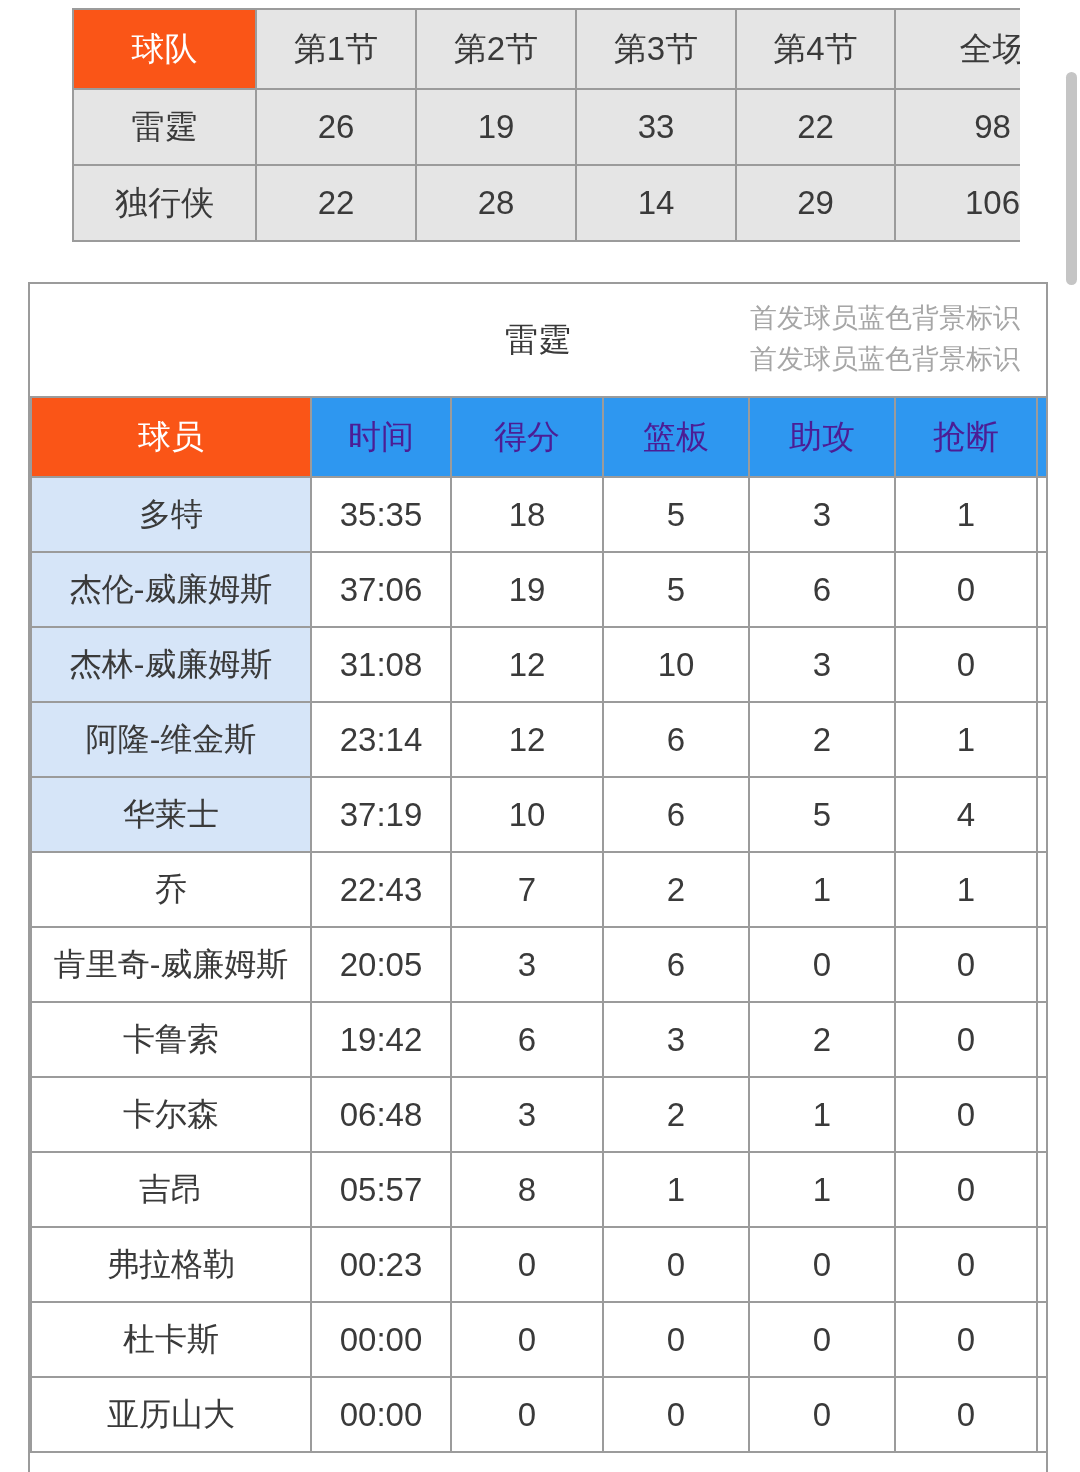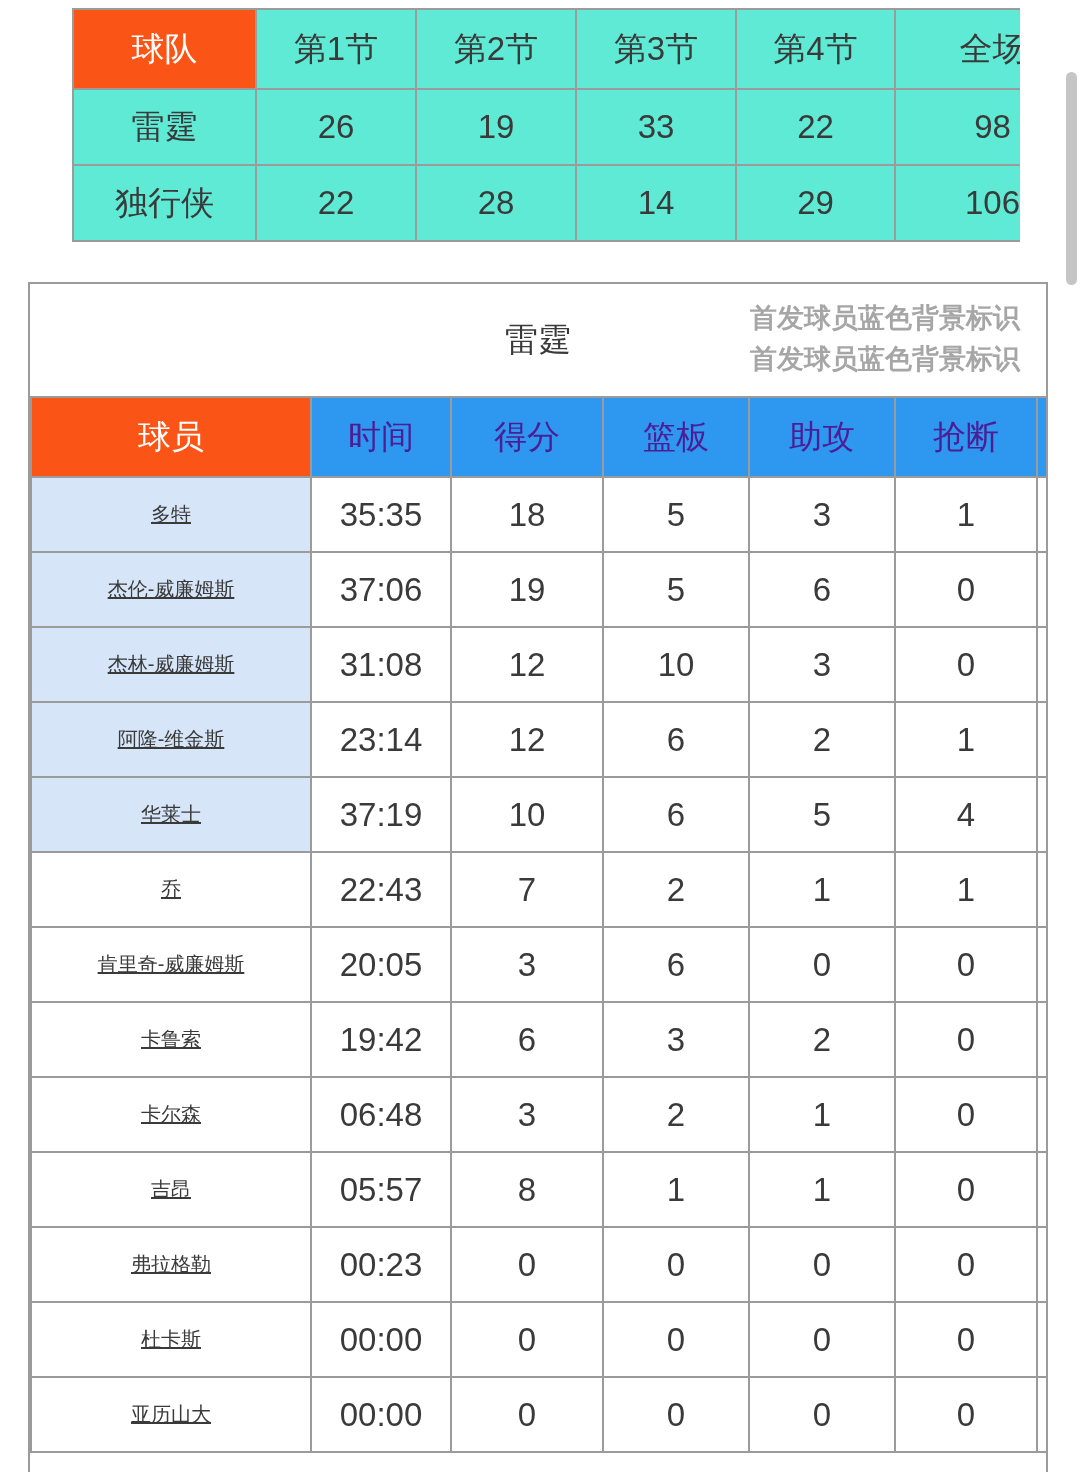--- a/index.html
+++ b/index.html
@@ -25,21 +25,21 @@
 
   
   #score-wrap {
     position: absolute;
     left: 28px; top: 8px;
     width: 992px;
     overflow: hidden;
     padding-left: 44px;
   }
   #score-wrap table { width: 1215px; }
-  #score-wrap td { background: #5eead4; height: 76px; }
+  #score-wrap td { background: #e5e5e5; height: 76px; }
   #score-wrap tr.hdr td { height: 80px; }
   td.orange { background: #fa5517 !important; color: #ffffff; }
 
   
   #card {
     position: absolute;
     left: 28px; top: 282px;
     width: 1020px; height: 1192px;
     border: 2px solid #9b9b9b;
     background: #ffffff;
@@ -47,28 +47,28 @@
   }
   #card-head { position: relative; height: 112px; }
   #team-title {
     position: absolute; left: 0; right: 0; top: 0; height: 112px;
     display: flex; align-items: center; justify-content: center;
     font-size: 33px; color: #3a3a3a;
   }
   #legend {
     position: absolute; right: 26px; top: 14px;
     font-size: 27px; line-height: 41px;
-    color: #a6a6a6; text-align: left; font-weight: bold;
+    color: #a6a6a6; text-align: left;
   }
   #player-table { width: 1100px; }
   #player-table td { background: #ffffff; height: 75px; }
   #player-table tr.hdr td { height: 80px; margin-top: 42px; }
   td.blue { background: #2e97f0 !important; color: #4c1d95; }
   td.starter { background: #d6e5f8 !important; }
-  #player-table td.name { font-size: 20px; text-decoration: underline; }
+  #player-table td.name { font-size: 32px; }
 
   
   #vthumb {
     position: absolute;
     left: 1066px; top: 72px;
     width: 11px; height: 213px;
     background: #c5c5c5;
     border-radius: 6px;
   }
 </style>

